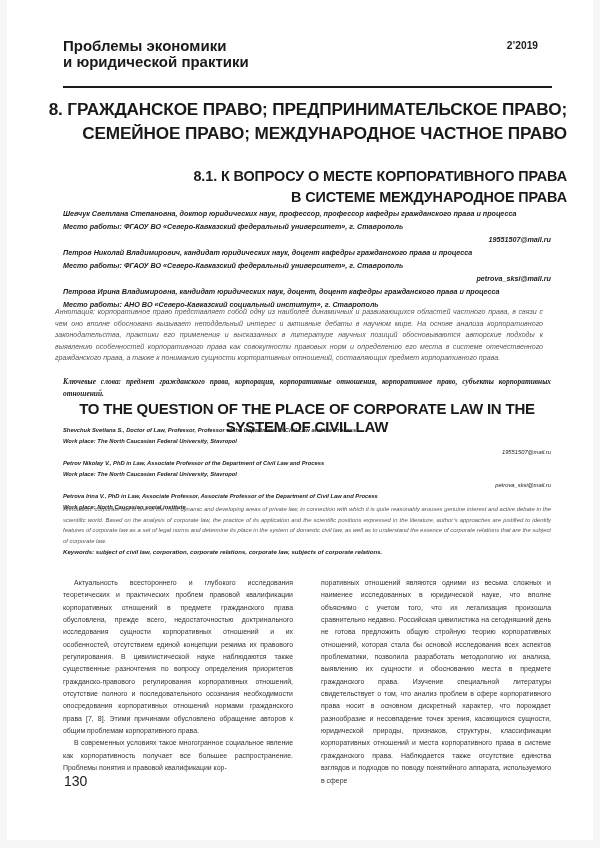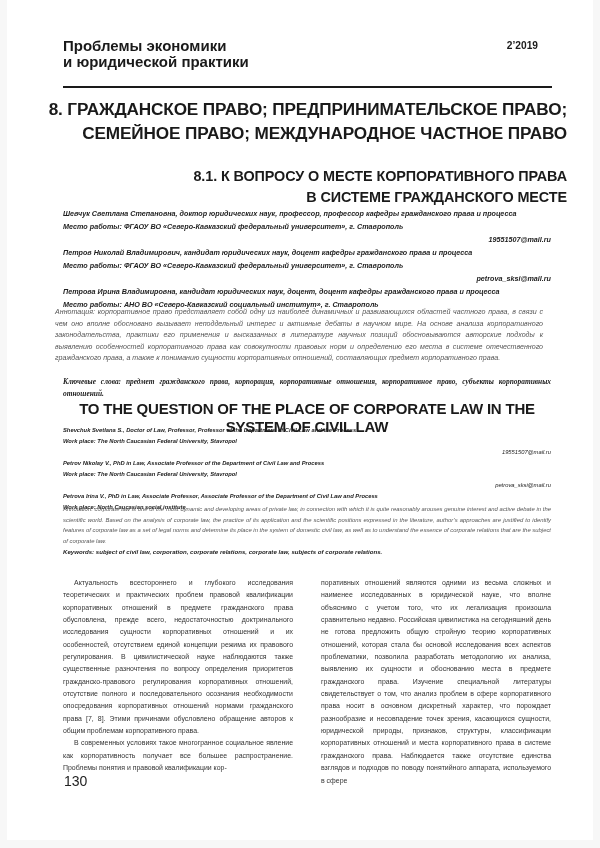--- a/index.html
+++ b/index.html
@@ -93,21 +93,21 @@
 
   <div class="abs rule"></div>
 
   <div class="abs section-title">
     <div>8. ГРАЖДАНСКОЕ ПРАВО; ПРЕДПРИНИМАТЕЛЬСКОЕ ПРАВО;</div>
     <div>СЕМЕЙНОЕ ПРАВО; МЕЖДУНАРОДНОЕ ЧАСТНОЕ ПРАВО</div>
   </div>
 
   <div class="abs article-title">
     <div>8.1. К ВОПРОСУ О МЕСТЕ КОРПОРАТИВНОГО ПРАВА</div>
-    <div>В СИСТЕМЕ ГРАЖДАНСКОГО МЕСТЕ</div>
+    <div>В СИСТЕМЕ МЕЖДУНАРОДНОЕ ПРАВА</div>
   </div>
 
   <div class="abs authors">
     <div>Шевчук Светлана Степановна, доктор юридических наук, профессор, профессор кафедры гражданского права и процесса</div>
     <div>Место работы: ФГАОУ ВО «Северо-Кавказский федеральный университет», г. Ставрополь</div>
     <div class="email">19551507@mail.ru</div>
     <div>Петров Николай Владимирович, кандидат юридических наук, доцент кафедры гражданского права и процесса</div>
     <div>Место работы: ФГАОУ ВО «Северо-Кавказский федеральный университет», г. Ставрополь</div>
     <div class="email">petrova_sksi@mail.ru</div>
     <div>Петрова Ирина Владимировна, кандидат юридических наук, доцент, доцент кафедры гражданского права и процесса</div>

